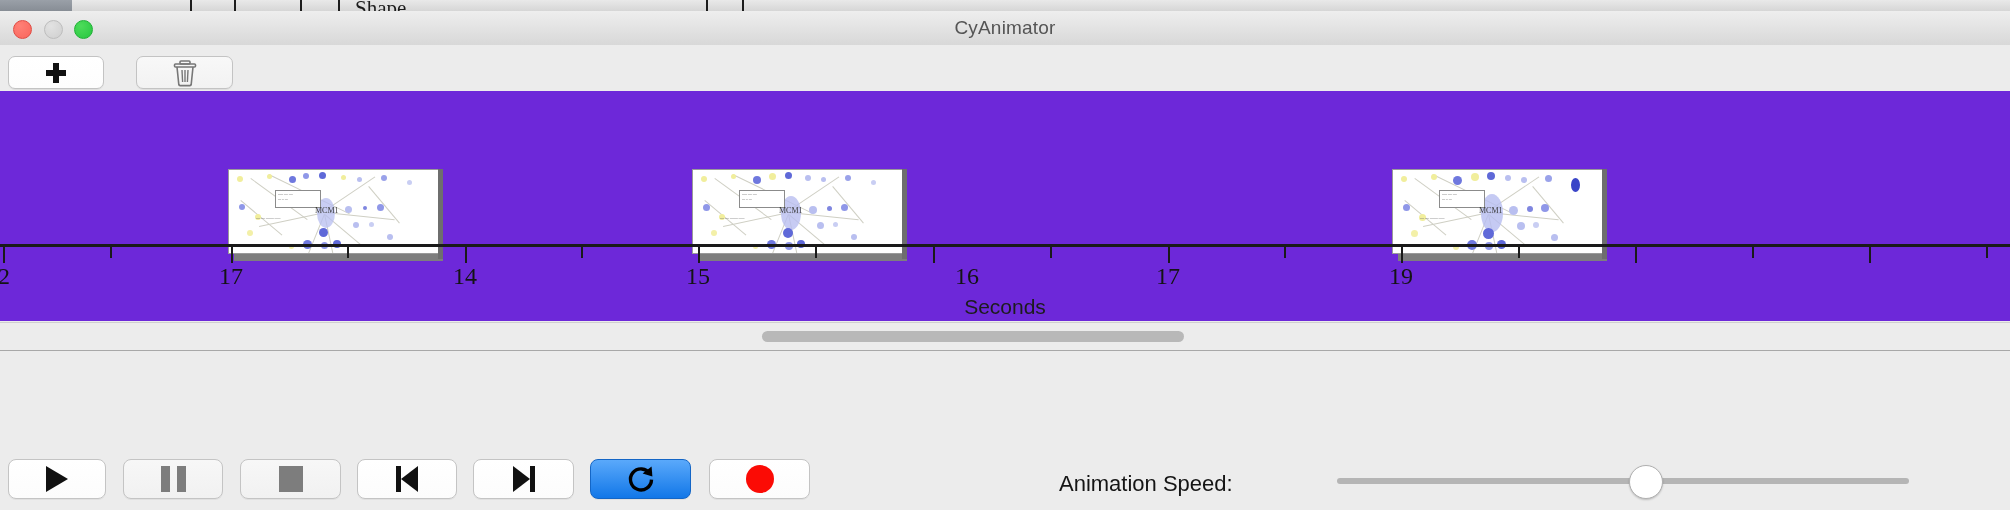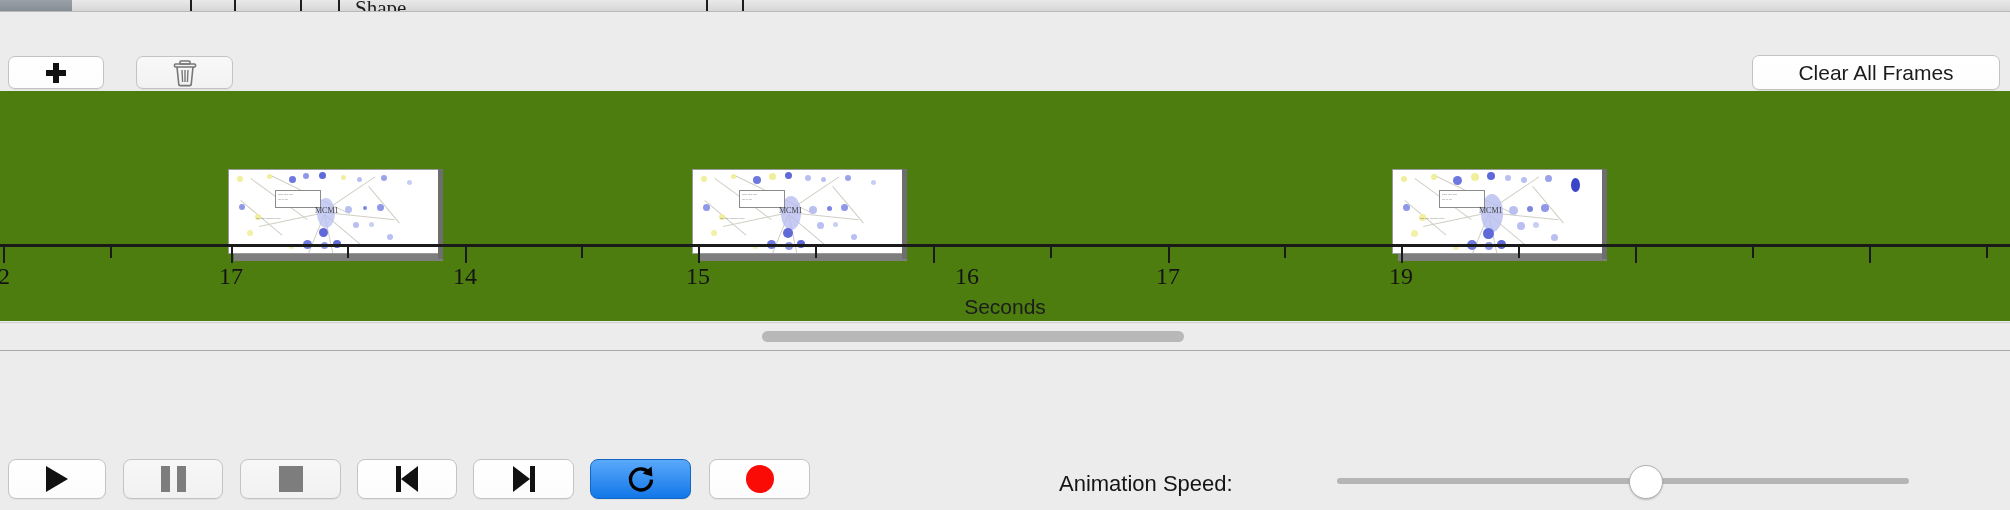--- a/index.html
+++ b/index.html
@@ -42,21 +42,21 @@
   .btn-add{left:8px;top:56px;width:96px;height:33px;}
   .btn-del{left:136px;top:56px;width:97px;height:33px;}
   .btn-clear{left:1752px;top:55px;width:248px;height:35px;}
   .btn-clear span{font-size:21px;color:#1c1c1c;}
   .plus{position:relative;width:20px;height:20px;}
   .plus:before,.plus:after{content:"";position:absolute;background:#111;}
   .plus:before{left:7px;top:0;width:6px;height:20px;}
   .plus:after{left:0;top:7px;width:20px;height:6px;}
 
   
-  .timeline{position:absolute;left:0;top:91px;width:2010px;height:230px;background:#4d7c0f;}
+  .timeline{position:absolute;left:0;top:91px;width:2010px;height:230px;background:#6d28d9;}
   .frame{position:absolute;width:215px;height:90px;}
   .frame .shadow{position:absolute;left:6px;top:6px;width:209px;height:86px;background:#7e7e7e;}
   .frame .sheet{position:absolute;left:0;top:0;width:209px;height:83px;background:#fff;
     border:1px solid #9a9a9a;overflow:hidden;}
   .frame .edge{position:absolute;right:0;top:0;width:5px;height:90px;background:#6e6e6e;}
   
   .nd{position:absolute;border-radius:50%;}
   .ed{position:absolute;background:#cfcfc4;height:1px;transform-origin:0 0;}
   .hub{position:absolute;border-radius:50%;background:#b7bdf0;}
   .lbl{position:absolute;font-size:3px;color:#777;white-space:nowrap;
@@ -134,41 +134,44 @@
     <div class="bg-tick" style="left:234px;"></div>
     <div class="bg-tick" style="left:300px;"></div>
     <div class="bg-tick" style="left:338px;"></div>
     <div class="bg-tick" style="left:706px;"></div>
     <div class="bg-tick" style="left:742px;"></div>
     <div class="bg-seg" style="left:1908px;width:40px;"></div>
     <div class="bg-seg" style="left:1948px;width:62px;"></div>
     <span class="bg-text" style="left:355px;">Shape</span>
   </div>
 
+  <div class="titlebar">
+    <div class="traffic tl-close"></div>
+    <div class="traffic tl-min"></div>
+    <div class="traffic tl-max"></div>
+    <div class="title">CyAnimator</div>
+  </div>
 
   <div class="toolbar"></div>
 
   <div class="btn white btn-add">
     <span class="plus"></span>
   </div>
 
   <div class="btn grey btn-del">
     <svg width="26" height="28" viewBox="0 0 26 28">
       <rect x="8" y="2" width="10" height="3" rx="1" fill="none" stroke="#777" stroke-width="1.6"></rect>
       <rect x="2.5" y="5" width="21" height="3" rx="1" fill="none" stroke="#777" stroke-width="1.6"></rect>
       <path d="M5 8 L6.8 25.5 Q7 26.6 8.1 26.6 L17.9 26.6 Q19 26.6 19.2 25.5 L21 8" fill="none" stroke="#777" stroke-width="1.6" stroke-linejoin="round"></path>
       <line x1="10" y1="11" x2="10.6" y2="23" stroke="#777" stroke-width="1.4"></line>
       <line x1="13" y1="11" x2="13" y2="23" stroke="#777" stroke-width="1.4"></line>
       <line x1="16" y1="11" x2="15.4" y2="23" stroke="#777" stroke-width="1.4"></line>
     </svg>
   </div>
 
-  <div class="btn white btn-clear">
-    <span>Clear All Frames</span>
-  </div>
 
   <div class="timeline">
 
     <div class="frame" style="left:228px;top:78px;">
       <div class="shadow"></div>
       <div class="sheet">
         <div class="ed" style="left:22px;top:8px;width:70px;transform:rotate(36deg);"></div>
         <div class="ed" style="left:40px;top:4px;width:90px;transform:rotate(26deg);"></div>
         <div class="ed" style="left:96px;top:40px;width:60px;transform:rotate(-34deg);"></div>
         <div class="ed" style="left:96px;top:42px;width:70px;transform:rotate(6deg);"></div>

